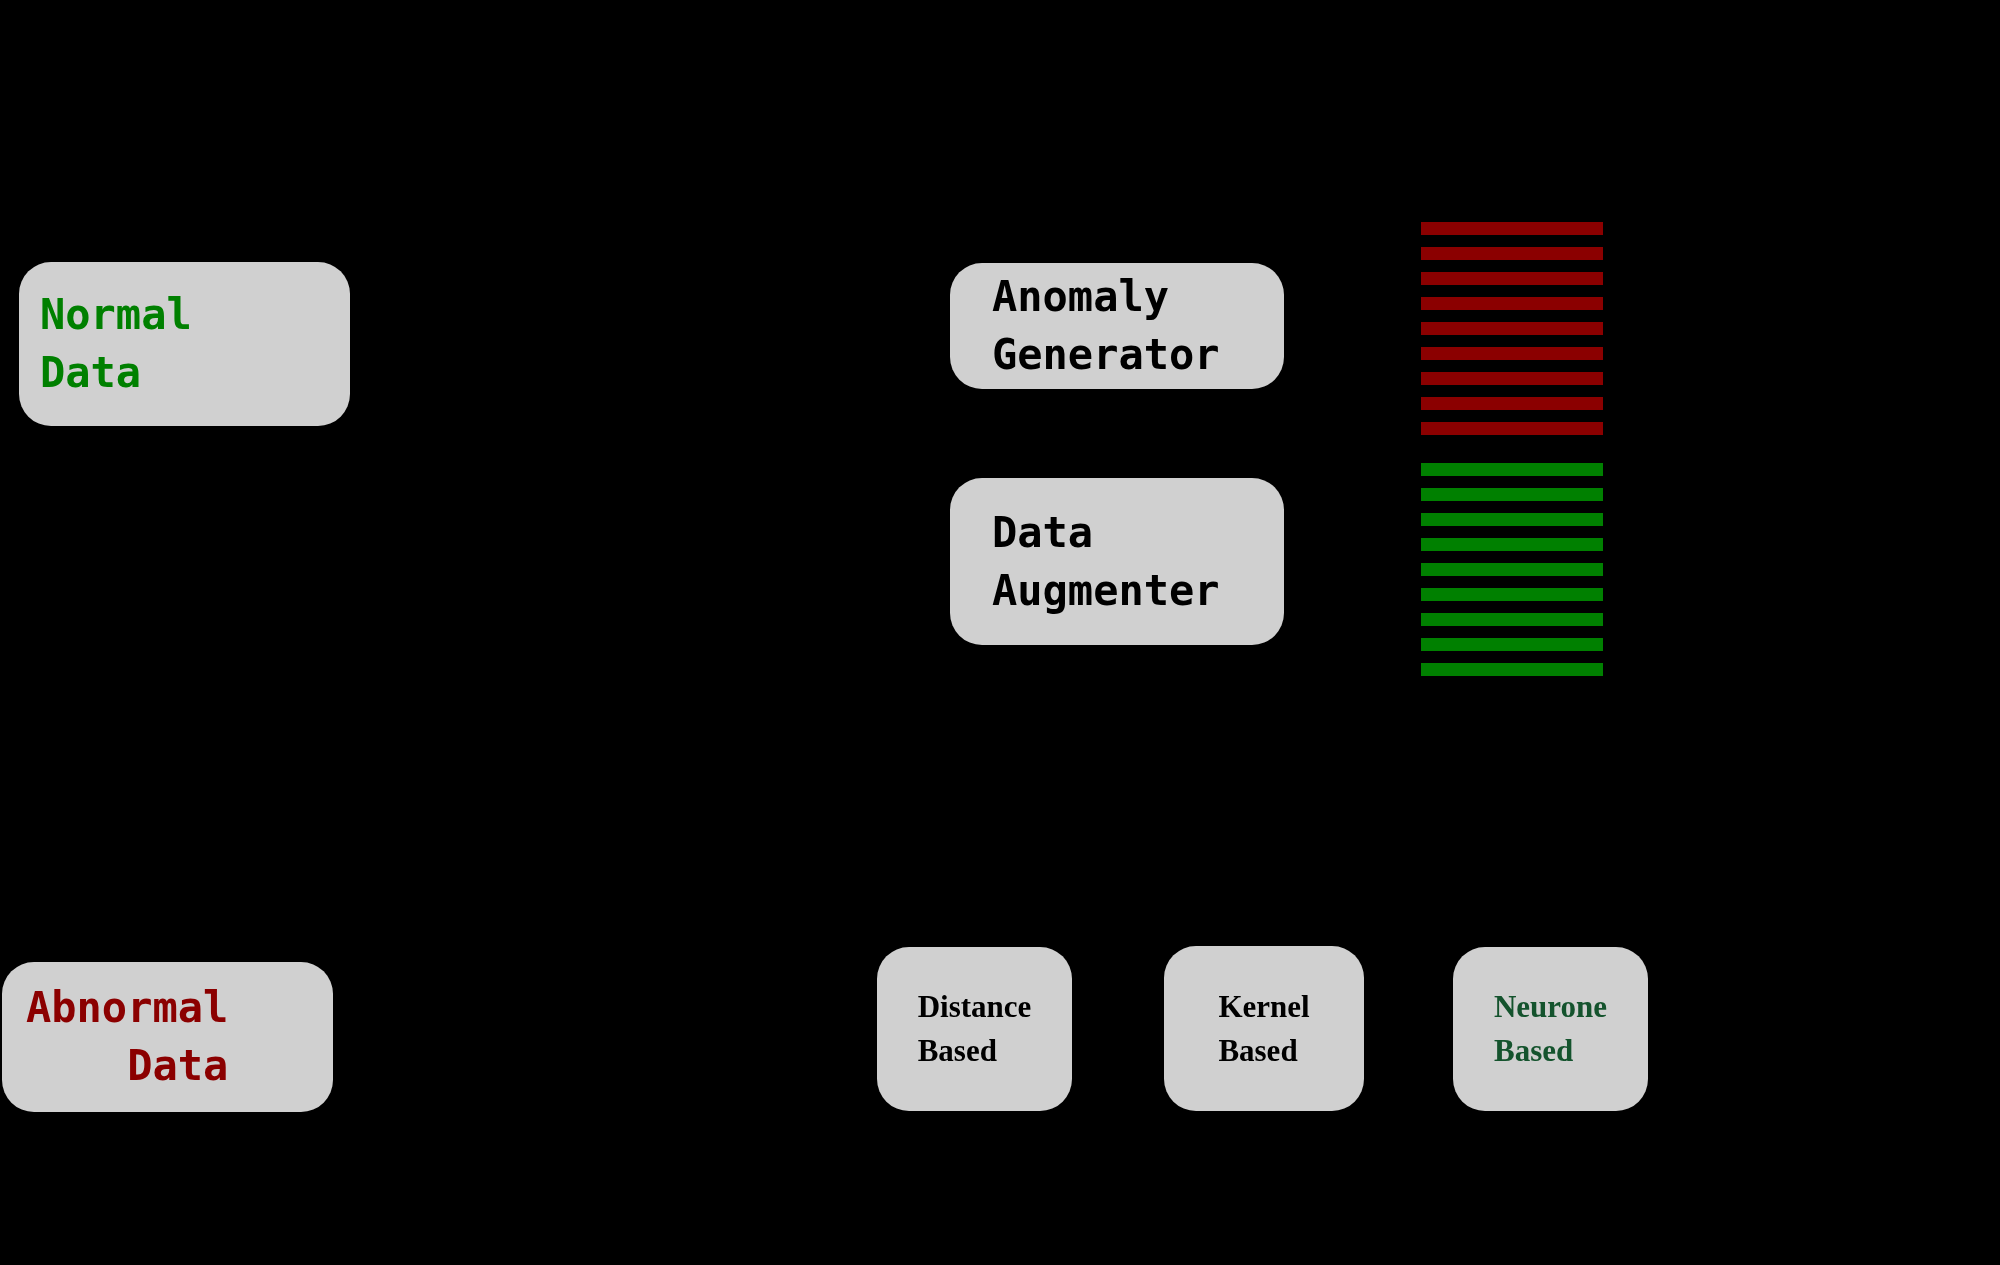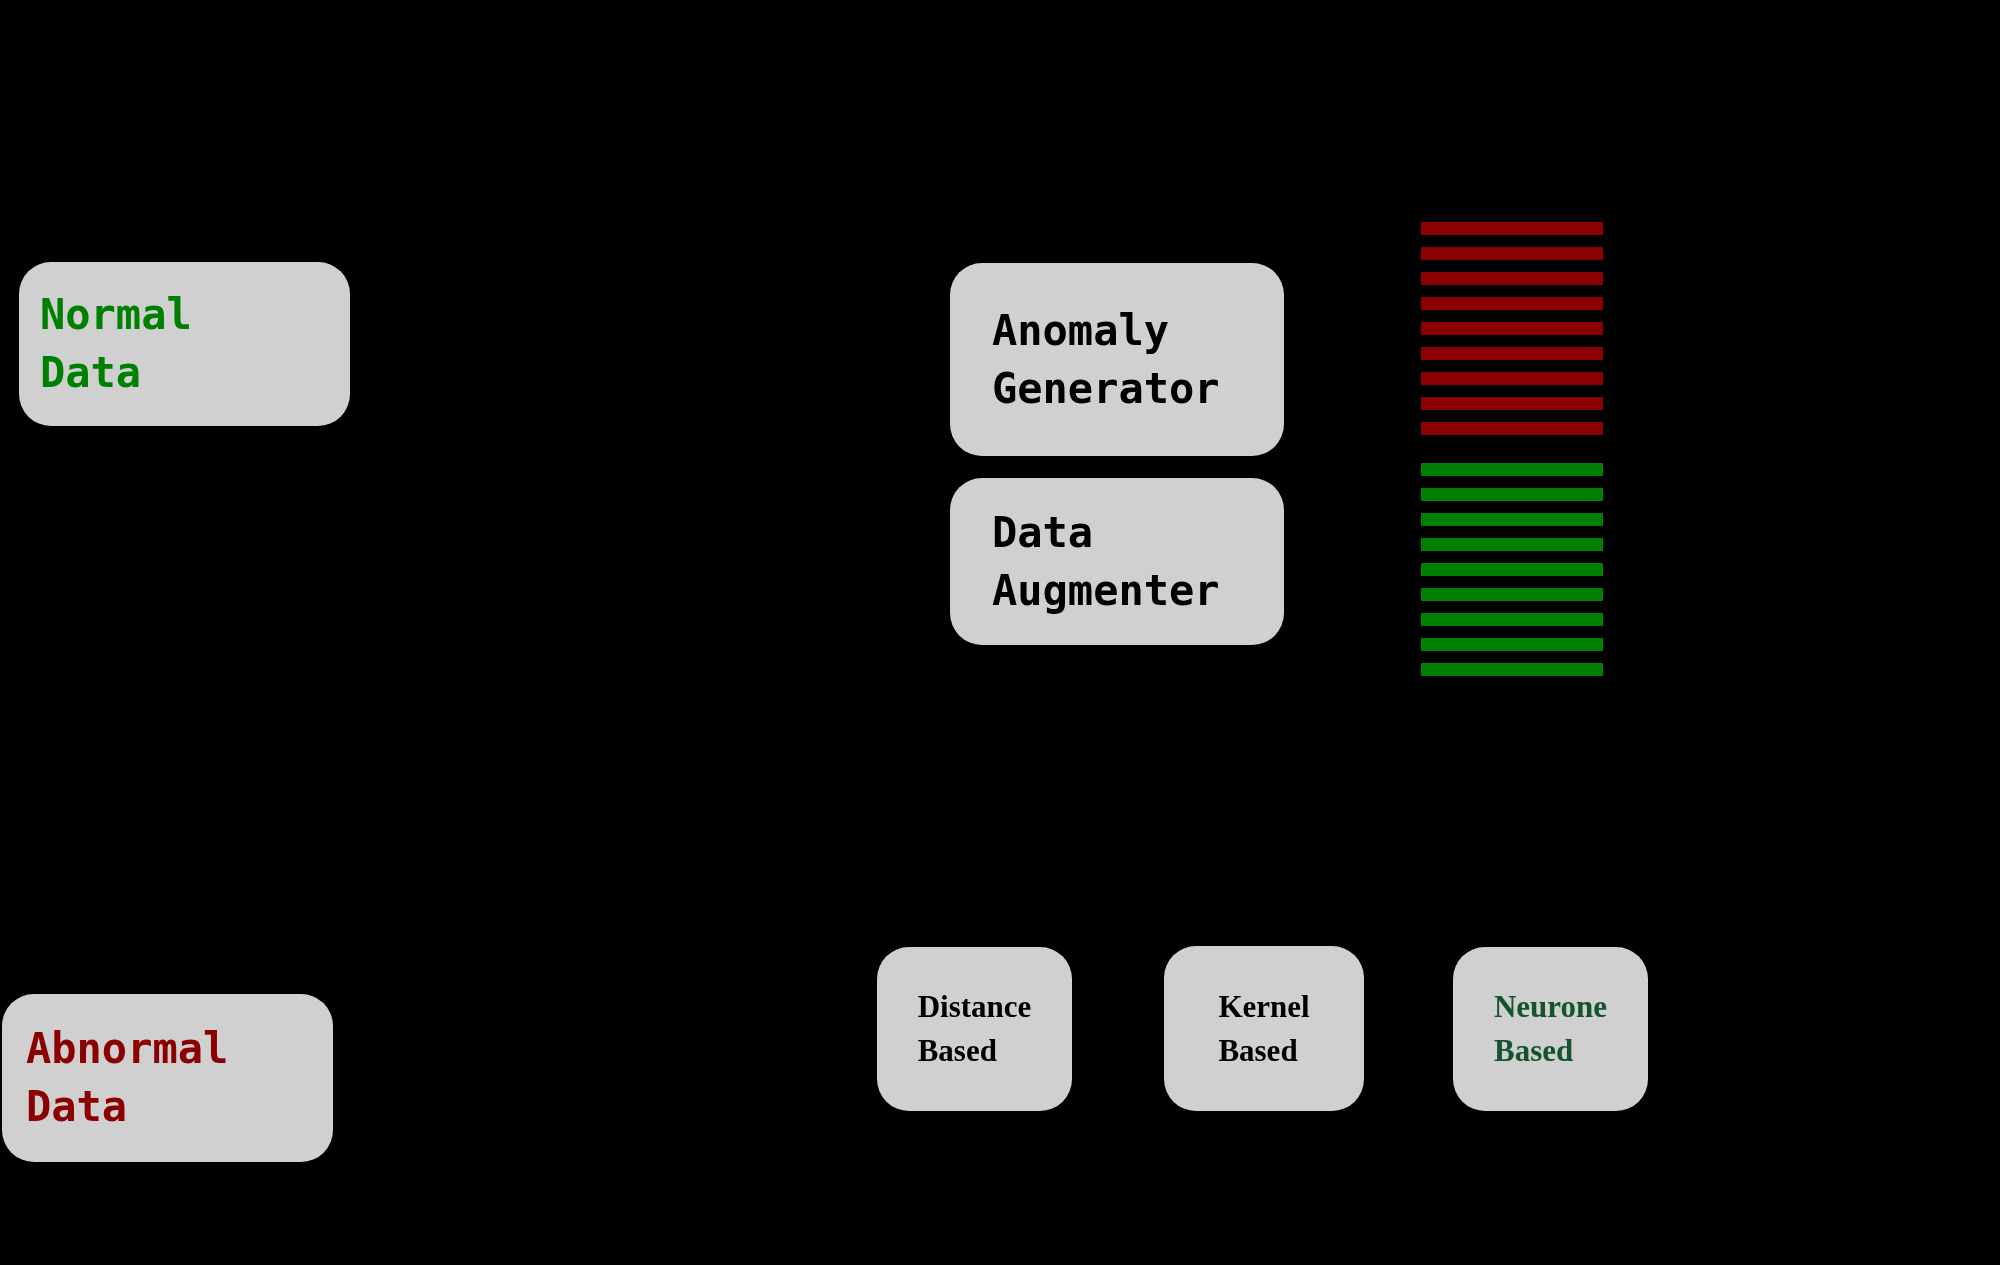--- a/index.html
+++ b/index.html
@@ -27,22 +27,22 @@
     white-space: pre-line;
     color: var(--black-text, #000);
   }
   
   .node.big .node-label {
     font-size: 42px;
     line-height: 58px;
     font-weight: bold;
   }
   .node-normal-data    { left: 19px;   top: 262px; width: 331px; height: 164px; padding-left: 21px; }
-  .node-abnormal-data  { left: 2px;   top: 994px; width: 331px; height: 168px; padding-left: 24px; }
-  .node-anomaly-generator { left: 950px; top: 263px; width: 334px; height: 193px; padding-left: 42px; }
+  .node-abnormal-data  { left: 2px;   top: 962px; width: 331px; height: 150px; padding-left: 24px; text-align: right; }
+  .node-anomaly-generator { left: 950px; top: 263px; width: 334px; height: 126px; padding-left: 42px; }
   .node-data-augmenter    { left: 950px; top: 478px; width: 334px; height: 167px; padding-left: 42px; }
   
   .node.small { justify-content: center; }
   .node.small .node-label {
     font-size: 31px;
     line-height: 44px;
     font-weight: bold;
     font-family: Liberation Serif, serif;
   }
   .node-distance-based { left: 877px;  top: 947px; width: 195px; height: 164px; }

